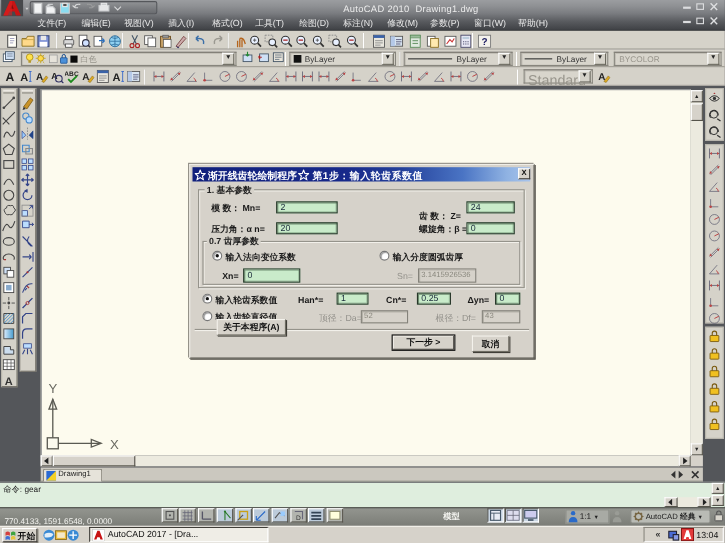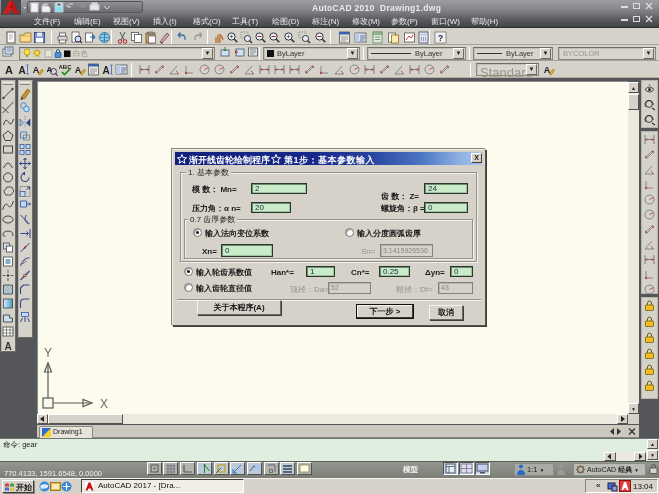--- a/index.html
+++ b/index.html
@@ -2,21 +2,21 @@
 <html><head><meta charset="utf-8"><style>
 *{margin:0;padding:0;box-sizing:border-box}
 html,body{width:659px;height:494px;overflow:hidden;font-family:"Liberation Sans",sans-serif;position:relative;background:#54565a}
 .ab{position:absolute}
 .tb{background:#d5d2c9}
 .sep{position:absolute;width:1px;background:#9a978e;border-right:1px solid #fff}
 .combo{position:absolute;background:#d8d5cc;border:1px solid #87857d;border-top-color:#6e6c64;box-shadow:inset 1px 1px 0 #c2bfb6}
 .cbtn{position:absolute;right:1px;top:1px;bottom:1px;width:11px;background:#d5d2c9;border:1px solid #fff;border-right-color:#6b695f;border-bottom-color:#6b695f;font-size:6px;color:#222;text-align:center;line-height:9px}
 .zh{font-weight:bold;letter-spacing:0px}
 .grp{position:absolute;border:1px solid #95938b;box-shadow:1px 1px 0 #f2f0ea, inset 1px 1px 0 #f2f0ea}
-.glabel{position:absolute;background:#d6d2ca;padding:0 2px;font-size:8px;font-weight:normal;color:#222;line-height:9px}
+.glabel{position:absolute;background:#d6d2ca;padding:0 2px;font-size:8px;font-weight:bold;color:#222;line-height:9px}
 .ginput{position:absolute;background:#c9ebca;border:1px solid #29382b;box-shadow:inset 1px 1px 0 #6e8d70,inset -1px -1px 0 #9fc2a1;font-size:8px;color:#1a2a3a;padding-left:3px;line-height:9px}
 .dinput{position:absolute;background:#d6d2ca;border:1px solid #84827a;box-shadow:inset 1px 1px 0 #b5b2a9;font-size:7px;color:#8a887e;padding-left:2px;line-height:10px}
 .dlbl{position:absolute;font-size:8px;color:#1a1a1a;font-weight:bold;white-space:nowrap;line-height:9px}
 .glbl{position:absolute;font-size:8px;color:#93918b;font-weight:normal;white-space:nowrap;line-height:9px}
 .radio{position:absolute;width:9px;height:9px;border-radius:50%;background:#fff;border:1px solid #777;box-shadow:inset 1px 1px 1px #999}
 .rdot{position:absolute;width:3px;height:3px;border-radius:50%;background:#111;left:2px;top:2px}
 .btn{position:absolute;background:#d6d2ca;border:1px solid #6e6c62;border-top-color:#f4f2ec;border-left-color:#f4f2ec;box-shadow:1px 1px 0 #403e38;font-size:8px;font-weight:bold;color:#111;text-align:center}
 </style></head><body>
 
 <div class="ab" style="left:0;top:0;width:659px;height:28px;background:linear-gradient(#9b9da0 0%,#8f9194 20%,#7a7c80 45%,#595b5f 72%,#404246 100%);border-bottom:1px solid #2e3033"></div>
@@ -34,21 +34,21 @@
 <path d="M12 4 h6 l2 2 v4 h-8 z M12 4 l2 -2 h4" fill="#f2f3f4" stroke="#caccce"></path>
 <rect x="25" y="1" width="8" height="9" fill="#8adcf0" stroke="#caccce"></rect>
       <rect x="27" y="1" width="4" height="3" fill="#555"></rect>
 <path d="M38 5 q0 -4 5 -3 m-5 3 l-2 -2 m2 2 l3 0" stroke="#d8d9da"></path>
 <path d="M54 5 q0 -4 -5 -3 m5 3 l2 -2 m-2 2 l-3 0" stroke="#9a9b9c"></path>
 <rect x="60" y="3" width="9" height="5" fill="#e6e7e8" stroke="#caccce"></rect>
       <rect x="62" y="1" width="5" height="2" fill="#caccce"></rect>
 <path d="M74 4 l3 3 l3 -3" stroke="#d8d9da" fill="none"></path>
 </g>
   </svg>
-<div class="ab" style="left:312px;top:3px;font-size:8.5px;font-weight:bold;color:#ececec;letter-spacing:0.3px;white-space:nowrap">AutoCAD 2010&nbsp;&nbsp;Drawing1.dwg</div>
+<div class="ab" style="left:312px;top:3px;font-size:8.5px;font-weight:normal;color:#ececec;letter-spacing:0.3px;white-space:nowrap">AutoCAD 2010&nbsp;&nbsp;Drawing1.dwg</div>
 <div class="ab" style="left:621px;top:6px;width:7px;height:2px;background:#dcdddf"></div>
 <div class="ab" style="left:633px;top:3px;width:7px;height:6px;border:1px solid #dcdddf"></div>
 <svg class="ab" style="left:645px;top:2px" width="8" height="8" viewBox="0 0 8 8">
     <path d="M1 1 L7 7 M7 1 L1 7" stroke="#dcdddf" stroke-width="1.3"></path>
   </svg>
 <div class="ab" style="left:621px;top:19px;width:7px;height:2px;background:#dcdddf"></div>
 <div class="ab" style="left:633px;top:16px;width:7px;height:6px;border:1px solid #dcdddf"></div>
 <svg class="ab" style="left:645px;top:15px" width="8" height="8" viewBox="0 0 8 8">
     <path d="M1 1 L7 7 M7 1 L1 7" stroke="#dcdddf" stroke-width="1.3"></path>
   </svg>
@@ -780,30 +780,30 @@
 <div class="ab" style="left:633px;top:482px;font-size:8px;color:#111">13:04</div>
 <div class="ab" style="left:172px;top:149px;width:314px;height:177px;background:#d6d2ca;border:1px solid #efede6;border-right-color:#55534b;border-bottom-color:#55534b;box-shadow:1px 1px 0 #403e38,-1px -1px 0 #8a877e"></div>
 <div class="ab" style="left:175px;top:152px;width:307px;height:13px;background:linear-gradient(90deg,#10207c 0%,#17298a 45%,#24409a 62%,#4a74c4 80%,#8fb2e2 93%,#a8c4ec 100%)"></div>
 <svg class="ab" style="left:177px;top:154px" width="10" height="10" viewBox="0 0 10 10">
     <path d="M5 0.5 L6.2 3.6 L9.6 3.8 L7 6 L7.9 9.3 L5 7.4 L2.1 9.3 L3 6 L0.4 3.8 L3.8 3.6 Z" fill="none" stroke="#fff" stroke-width="1"></path>
   </svg>
 <div class="ab zh" style="left:189px;top:154px;font-size:9px;color:#fff;white-space:nowrap;letter-spacing:0px">渐开线齿轮绘制程序</div>
 <svg class="ab" style="left:271px;top:154px" width="10" height="10" viewBox="0 0 10 10">
     <path d="M5 0.5 L6.2 3.6 L9.6 3.8 L7 6 L7.9 9.3 L5 7.4 L2.1 9.3 L3 6 L0.4 3.8 L3.8 3.6 Z" fill="none" stroke="#fff" stroke-width="1"></path>
   </svg>
-<div class="ab zh" style="left:284px;top:154px;font-size:9px;color:#fff;white-space:nowrap;letter-spacing:0.5px">第1步：基本参数输入</div>
+<div class="ab zh" style="left:284px;top:154px;font-size:9px;color:#fff;white-space:nowrap;letter-spacing:0.5px">第1步：输入轮齿系数值</div>
 <div class="ab" style="left:471px;top:153px;width:11px;height:10px;background:#d6d2ca;border:1px solid #fff;border-right-color:#403e38;border-bottom-color:#403e38;font-size:7px;font-weight:bold;text-align:center;line-height:8px;color:#111">X</div>
 <div class="grp" style="left:180px;top:172px;width:297px;height:90px"></div>
 <div class="glabel zh" style="left:186px;top:168px">1. 基本参数</div>
 <div class="dlbl zh" style="left:192px;top:185px">模 数： Mn=</div>
 <div class="ginput" style="left:251px;top:183px;width:56px;height:11px">2</div>
 <div class="dlbl zh" style="left:381px;top:192px">齿 数： Z=</div>
 <div class="ginput" style="left:424px;top:183px;width:44px;height:11px">24</div>
 <div class="dlbl zh" style="left:192px;top:204px">压力角：α n=</div>
-<div class="ginput" style="left:251px;top:202px;width:40px;height:11px">20</div>
+<div class="ginput" style="left:251px;top:202px;width:56px;height:11px">20</div>
 <div class="dlbl zh" style="left:381px;top:204px">螺旋角：β =</div>
 <div class="ginput" style="left:424px;top:202px;width:44px;height:11px">0</div>
 <div class="grp" style="left:184px;top:219px;width:289px;height:40px"></div>
 <div class="glabel zh" style="left:188px;top:215px">0.7 齿厚参数</div>
 <div class="radio" style="left:193px;top:228px">
     <div class="rdot"></div>
   </div>
 <div class="dlbl zh" style="left:205px;top:229px">输入法向变位系数</div>
 <div class="radio" style="left:345px;top:228px"></div>
 <div class="dlbl zh" style="left:357px;top:229px">输入分度圆弧齿厚</div>
@@ -821,14 +821,14 @@
 <div class="ginput" style="left:379px;top:266px;width:31px;height:11px">0.25</div>
 <div class="dlbl" style="left:425px;top:268px">Δyn=</div>
 <div class="ginput" style="left:450px;top:266px;width:23px;height:11px">0</div>
 <div class="radio" style="left:184px;top:283px"></div>
 <div class="dlbl zh" style="left:196px;top:284px">输入齿轮直径值</div>
 <div class="glbl zh" style="left:290px;top:285px">顶径：Da=</div>
 <div class="dinput" style="left:328px;top:282px;width:43px;height:12px">52</div>
 <div class="glbl zh" style="left:396px;top:285px">根径：Df=</div>
 <div class="dinput" style="left:438px;top:282px;width:35px;height:12px">43</div>
 <div class="ab" style="left:177px;top:299px;width:304px;height:2px;border-top:1px solid #95938b;border-bottom:1px solid #f2f0ea"></div>
-<div class="btn zh" style="left:197px;top:300px;width:84px;height:15px;line-height:14px">关于本程序(A)</div>
+<div class="btn zh" style="left:197px;top:290px;width:63px;height:15px;line-height:14px">关于本程序(A)</div>
 <div class="btn" style="left:356px;top:304px;width:58px;height:15px;border:1px solid #111;box-shadow:inset -1px -1px 0 #403e38,inset 1px 1px 0 #f4f2ec"><span class="zh" style="font-size:8px;line-height:13px">下一步 &gt;</span></div>
 <div class="btn zh" style="left:429px;top:305px;width:34px;height:15px;line-height:14px">取消</div>
 </body></html>

